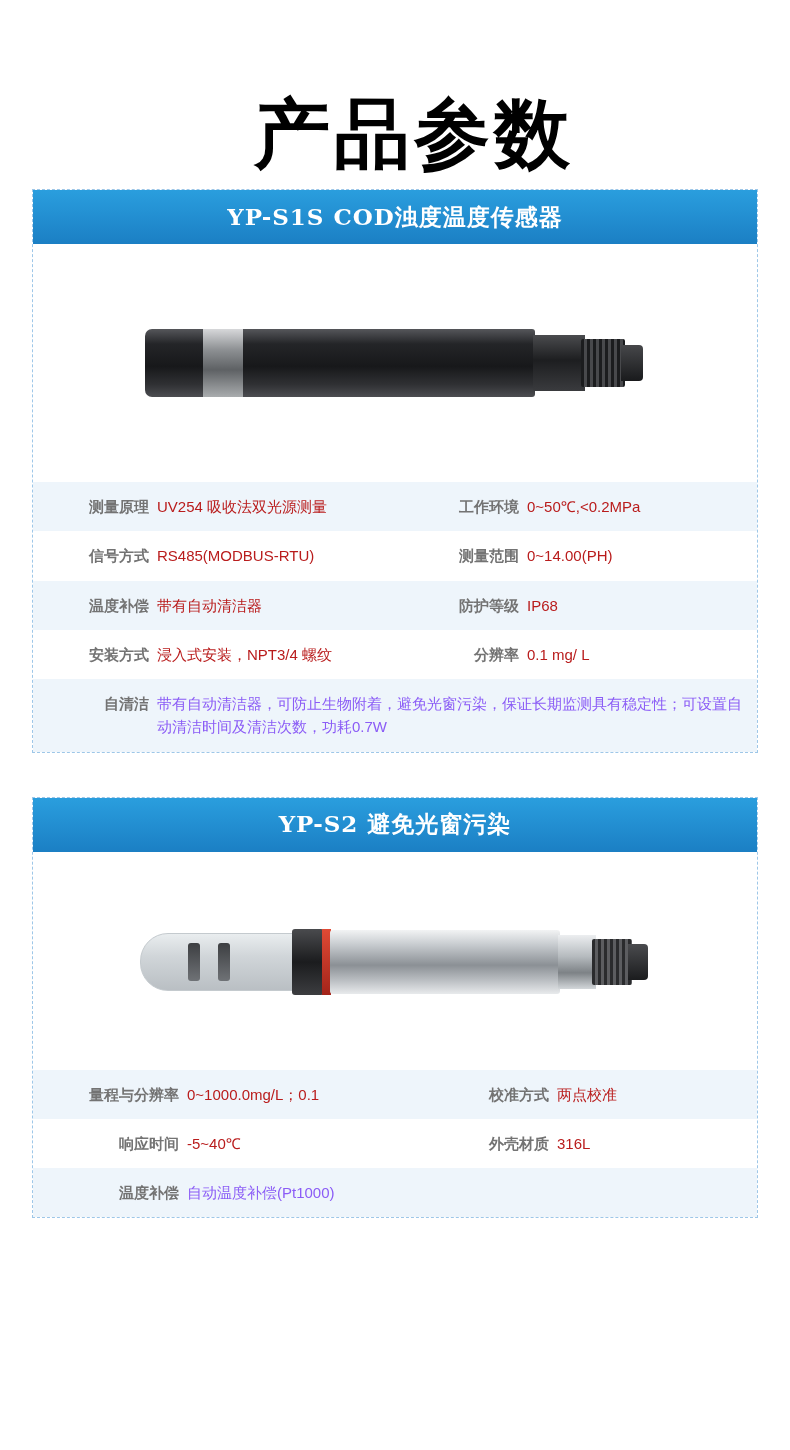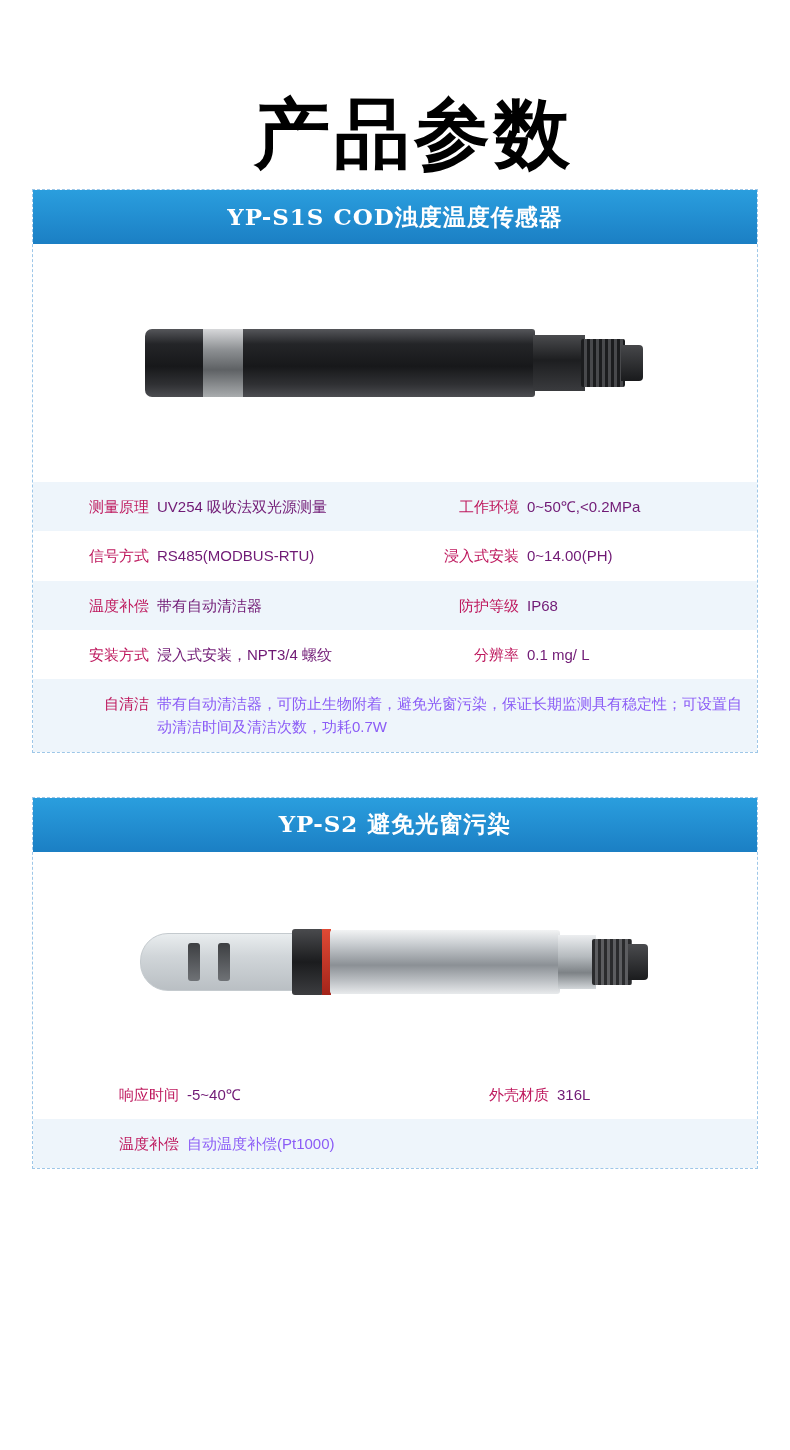--- a/index.html
+++ b/index.html
@@ -174,31 +174,31 @@
     font-size: 15px;
     color: #222222;
   }
   .spec-table tr.zebra { background: #eef5fb; }
   .spec-table td {
     padding: 13px 4px;
     vertical-align: top;
     line-height: 1.55;
   }
   .spec-label {
-    color: #be185d;
-    font-weight: normal;
+    color: #737373;
+    font-weight: bold;
     white-space: nowrap;
     text-align: right;
     width: 120px;
     padding-right: 10px;
     padding-left: 18px;
   }
   .spec-label.wide { width: 150px; }
   .spec-value {
-    color: #701a75;
+    color: #b91c1c;
     padding-right: 14px;
   }
   .spec-value.col1 { width: 250px; }
   .full-value { color: #8b5cf6; padding-right: 16px; }
 </style>
 </head>
 <body>
 
 <div class="page">
 
@@ -221,21 +221,21 @@
       <tbody>
         <tr class="zebra">
           <td class="spec-label">测量原理</td>
           <td class="spec-value col1">UV254 吸收法双光源测量</td>
           <td class="spec-label">工作环境</td>
           <td class="spec-value">0~50℃,&lt;0.2MPa</td>
         </tr>
         <tr>
           <td class="spec-label">信号方式</td>
           <td class="spec-value col1">RS485(MODBUS-RTU)</td>
-          <td class="spec-label">浸入式安装</td>
+          <td class="spec-label">测量范围</td>
           <td class="spec-value">0~14.00(PH)</td>
         </tr>
         <tr class="zebra">
           <td class="spec-label">温度补偿</td>
           <td class="spec-value col1">带有自动清洁器</td>
           <td class="spec-label">防护等级</td>
           <td class="spec-value">IP68</td>
         </tr>
         <tr>
           <td class="spec-label">安装方式</td>
@@ -263,20 +263,26 @@
         <div class="redband"></div>
         <div class="barrel"></div>
         <div class="barrel2"></div>
         <div class="thread2"></div>
         <div class="cap2"></div>
       </div>
     </div>
 
     <table class="spec-table">
       <tbody>
+        <tr class="zebra">
+          <td class="spec-label wide">量程与分辨率</td>
+          <td class="spec-value col1">0~1000.0mg/L；0.1</td>
+          <td class="spec-label">校准方式</td>
+          <td class="spec-value">两点校准</td>
+        </tr>
         <tr>
           <td class="spec-label wide">响应时间</td>
           <td class="spec-value col1">-5~40℃</td>
           <td class="spec-label">外壳材质</td>
           <td class="spec-value">316L</td>
         </tr>
         <tr class="zebra">
           <td class="spec-label wide">温度补偿</td>
           <td class="full-value" colspan="3">自动温度补偿(Pt1000)</td>
         </tr>

